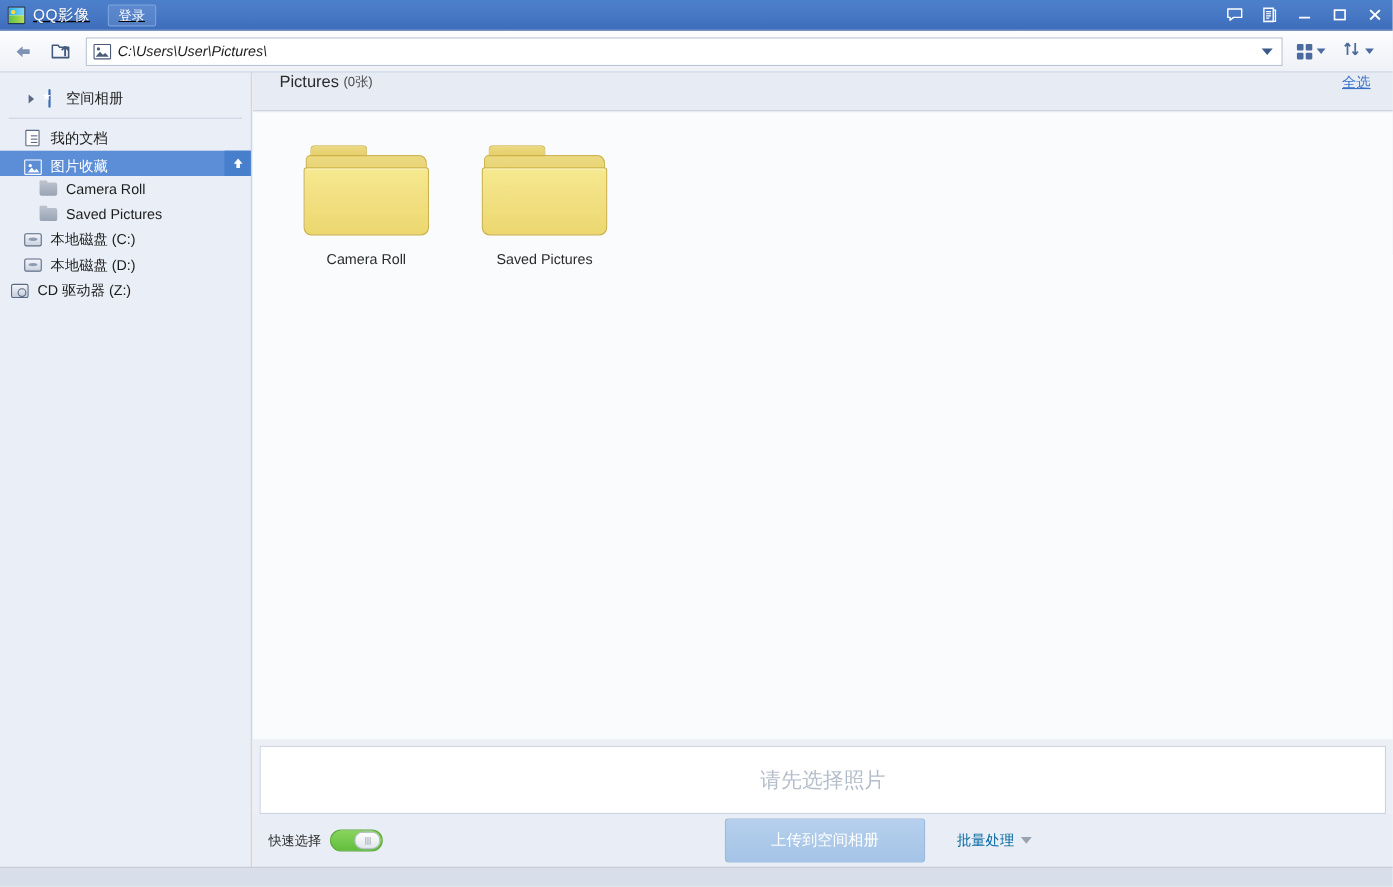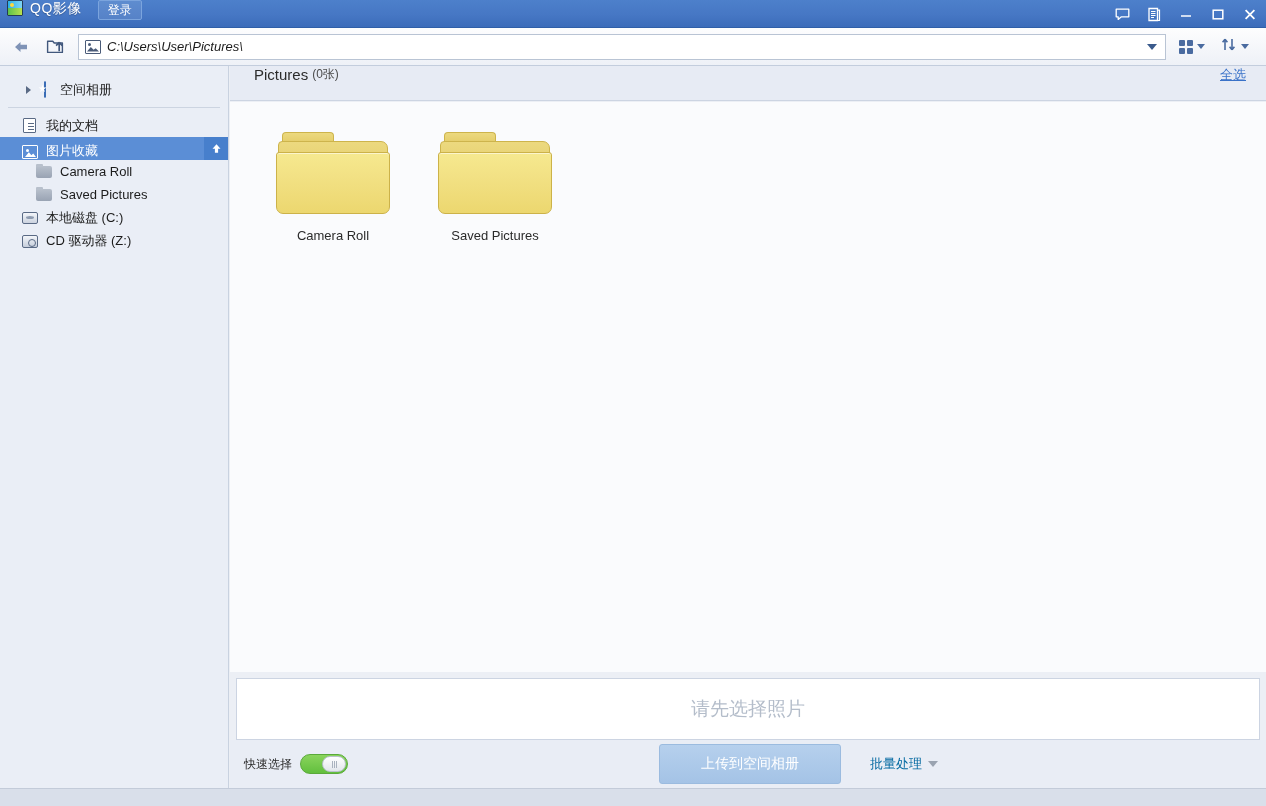--- a/index.html
+++ b/index.html
@@ -7,22 +7,23 @@
     width: 1266px; height: 806px;
     font-family: "Liberation Sans", "DejaVu Sans", sans-serif;
     overflow: hidden;
     background: #eceff5;
   }
 
   
   #titlebar {
     position: absolute; left: 0; top: 0; width: 1266px; height: 28px;
     background: linear-gradient(to bottom, #4d80cb 0%, #4677c4 55%, #3c6cba 100%);
-    display: flex; align-items: flex-start;
+    display: flex; align-items: center;
     border-bottom: 1px solid #2f5fa8;
+    text-decoration: underline;
   }
   #app-logo {
     width: 16px; height: 16px; margin-left: 7px; margin-right: 7px;
     position: relative; border: 1px solid #243b55; background: #fff;
     border-radius: 1px; overflow: hidden; flex: none;
   }
   #app-logo .sky { position:absolute; left:0; top:0; width:100%; height:55%;
     background: linear-gradient(to right,#2ab0e8,#7fd4f5); }
   #app-logo .ground { position:absolute; left:0; bottom:0; width:100%; height:48%;
     background: linear-gradient(to right,#5cc24b,#b9e04e); }
@@ -348,20 +349,26 @@
         <span>Saved Pictures</span>
       </div>
       <div class="tree-row" style="padding-left: 22px;">
         <span class="tree-icon">
           <span class="ti-drive" style="position: absolute;"></span>
         </span>
         <span>本地磁盘 (C:)</span>
       </div>
       <div class="tree-row" style="padding-left: 22px;">
         <span class="tree-icon">
+          <span class="ti-drive" style="position: absolute;"></span>
+        </span>
+        <span>本地磁盘 (D:)</span>
+      </div>
+      <div class="tree-row" style="padding-left: 10px;">
+        <span class="tree-icon">
           <span class="ti-cd" style="position: absolute;"></span>
         </span>
         <span>CD 驱动器 (Z:)</span>
       </div>
     </div>
 </div>
 
 <div id="content-header">
   <span id="content-title">Pictures</span>
   <span id="content-count">(0张)</span>

